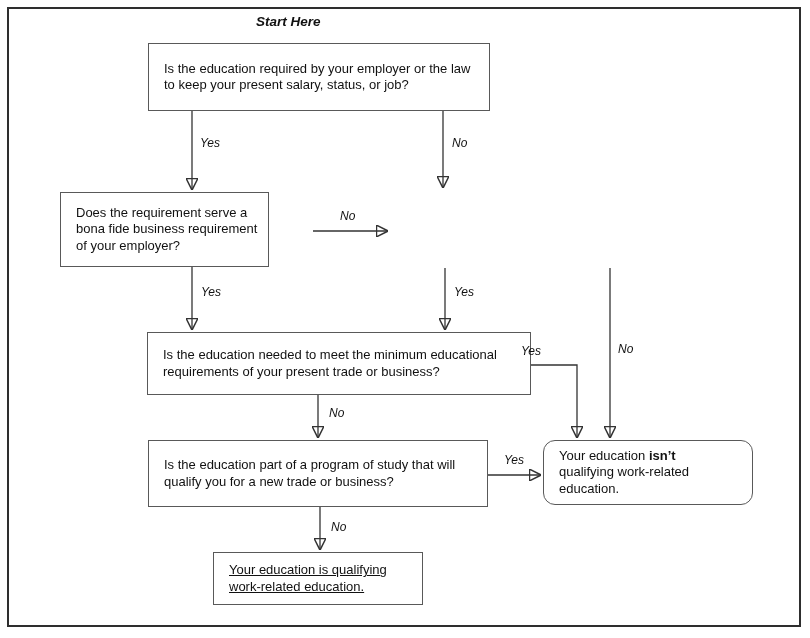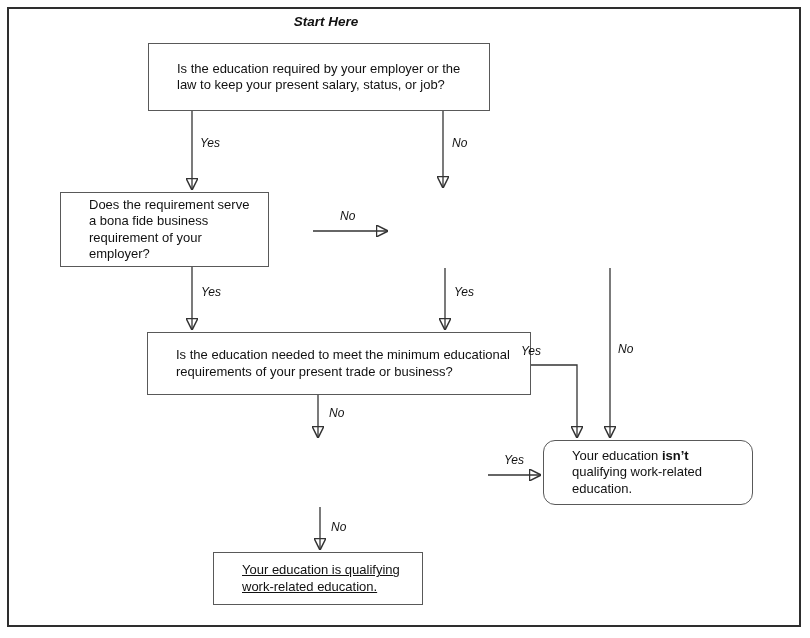--- a/index.html
+++ b/index.html
@@ -24,37 +24,37 @@
     height: 620px;
     border: 2px solid #2e2e2e;
     box-sizing: border-box;
     background: #ffffff;
   }
   .start-label {
     position: absolute;
     left: 256px;
     top: 14px;
     width: 140px;
-    text-align: center;
+    text-align: left;
     font-size: 13.5px;
     font-weight: bold;
     font-style: italic;
     color: #111111;
   }
   .node {
     position: absolute;
     box-sizing: border-box;
     border: 1.5px solid #595959;
     background: #ffffff;
     display: flex;
     align-items: center;
     font-size: 13px;
     line-height: 1.24;
     color: #111111;
-    padding: 4px 10px 4px 28px;
+    padding: 4px 10px 4px 15px;
   }
   .node .inner { display: block; }
   #node-q1 { left: 148px; top: 43px;  width: 342px; height: 68px; }
   #node-q2 { left: 60px;  top: 192px; width: 209px; height: 75px; }
   #node-q3 { left: 390px; top: 190px; width: 233px; height: 78px; }
   #node-q4 { left: 147px; top: 332px; width: 384px; height: 63px; }
   #node-q5 { left: 148px; top: 440px; width: 340px; height: 67px; }
   #node-not { left: 543px; top: 440px; width: 210px; height: 65px; padding-right: 32px; border-radius: 12px; }
   #node-ok  { left: 213px; top: 552px; width: 210px; height: 53px; text-decoration: underline; }
   .edge-label {
@@ -122,20 +122,23 @@
 
   <div class="node" id="node-q2">
     <span class="inner">Does the requirement serve a bona fide business requirement of your employer?</span>
   </div>
 
 
   <div class="node" id="node-q4">
     <span class="inner">Is the education needed to meet the minimum educational requirements of your present trade or business?</span>
   </div>
 
+  <div class="node" id="node-q5">
+    <span class="inner">Is the education part of a program of study that will qualify you for a new trade or business?</span>
+  </div>
 
   <div class="node" id="node-not">
     <span class="inner"><span>Your education </span><span class="bold">isn’t</span><span> qualifying work-related education.</span></span>
   </div>
 
   <div class="node" id="node-ok">
     <span class="inner">Your education is qualifying work-related education.</span>
   </div>
 
   <div class="edge-label" id="lbl-q1-yes">Yes</div>

